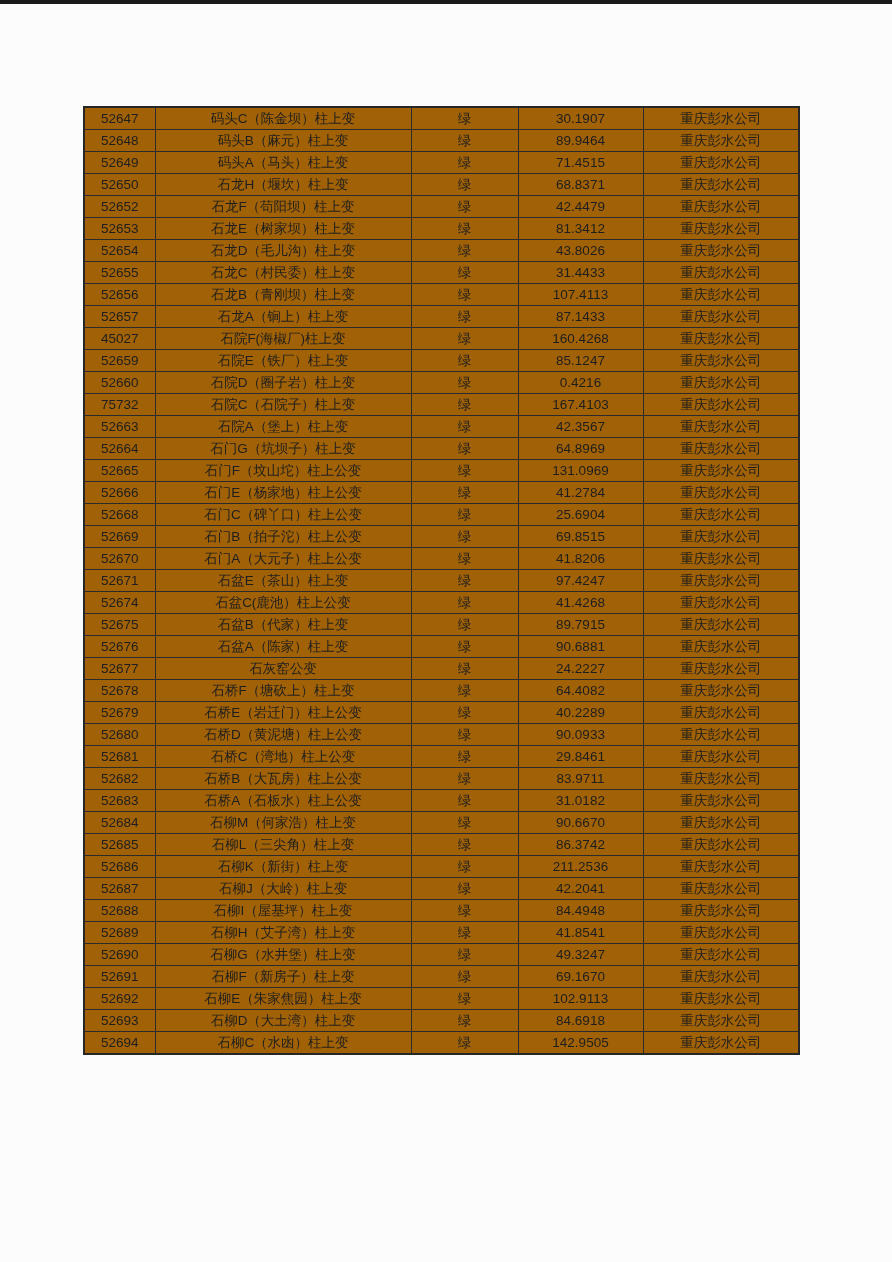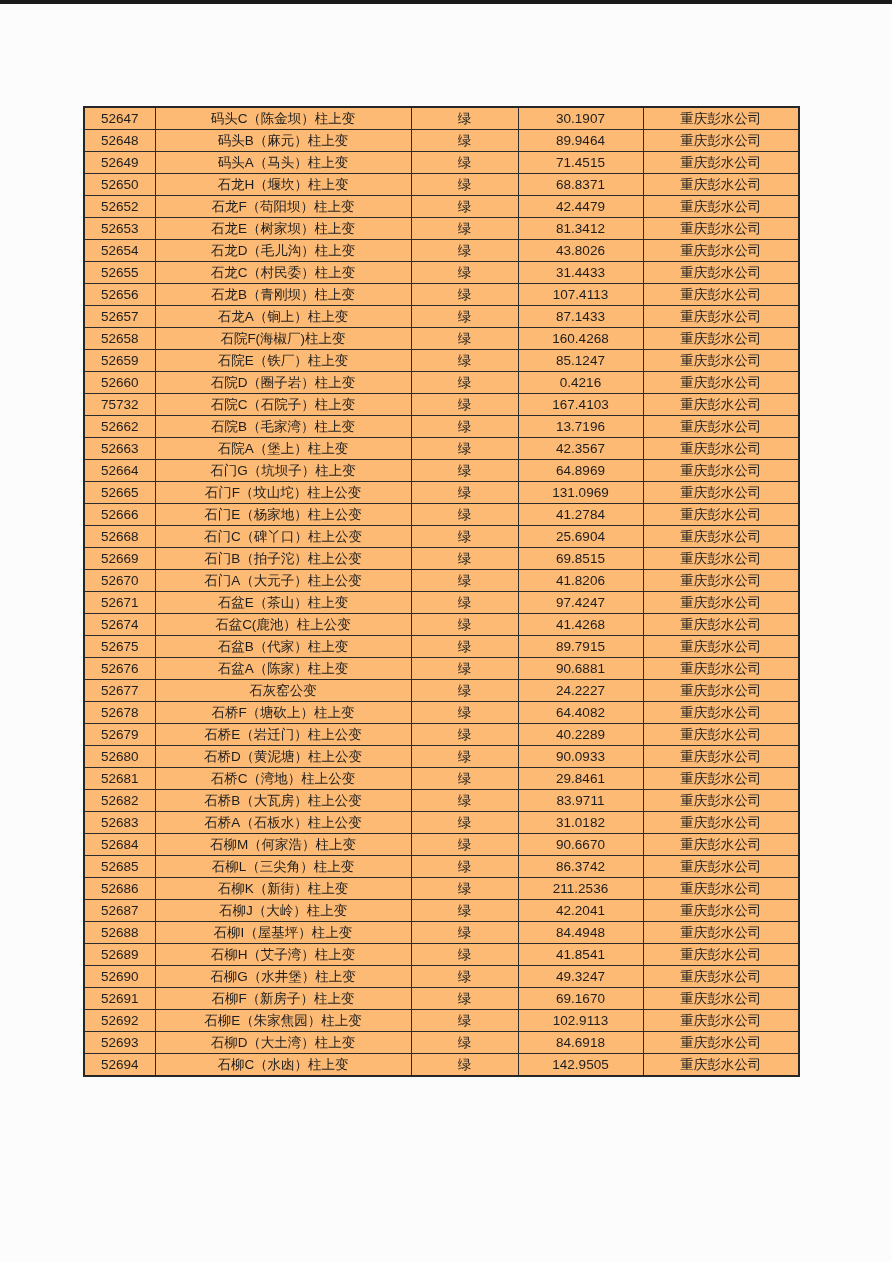--- a/index.html
+++ b/index.html
@@ -20,21 +20,21 @@
     height: 4px;
     background: #191919;
   }
   .data-table {
     position: absolute;
     left: 83px;
     top: 106px;
     width: 715px;
     border-collapse: collapse;
     table-layout: fixed;
-    background: #fdba74;
+    background: #a16207;
     border: 2px solid #262626;
   }
   .data-table td {
     border: 1px solid #2b2b2b;
     box-sizing: border-box;
     height: 21.45px;
     padding: 0 2px;
     text-align: center;
     vertical-align: middle;
     font-size: 13.5px;
@@ -127,21 +127,21 @@
     <td>重庆彭水公司</td>
   </tr>
       <tr>
     <td>52657</td>
     <td>石龙A（锏上）柱上变</td>
     <td>绿</td>
     <td>87.1433</td>
     <td>重庆彭水公司</td>
   </tr>
       <tr>
-    <td>52658</td>
+    <td>45027</td>
     <td>石院F(海椒厂)柱上变</td>
     <td>绿</td>
     <td>160.4268</td>
     <td>重庆彭水公司</td>
   </tr>
       <tr>
     <td>52659</td>
     <td>石院E（铁厂）柱上变</td>
     <td>绿</td>
     <td>85.1247</td>
@@ -152,27 +152,20 @@
     <td>石院D（圈子岩）柱上变</td>
     <td>绿</td>
     <td>0.4216</td>
     <td>重庆彭水公司</td>
   </tr>
       <tr>
     <td>75732</td>
     <td>石院C（石院子）柱上变</td>
     <td>绿</td>
     <td>167.4103</td>
-    <td>重庆彭水公司</td>
-  </tr>
-      <tr>
-    <td>52662</td>
-    <td>石院B（毛家湾）柱上变</td>
-    <td>绿</td>
-    <td>13.7196</td>
     <td>重庆彭水公司</td>
   </tr>
       <tr>
     <td>52663</td>
     <td>石院A（堡上）柱上变</td>
     <td>绿</td>
     <td>42.3567</td>
     <td>重庆彭水公司</td>
   </tr>
       <tr>

